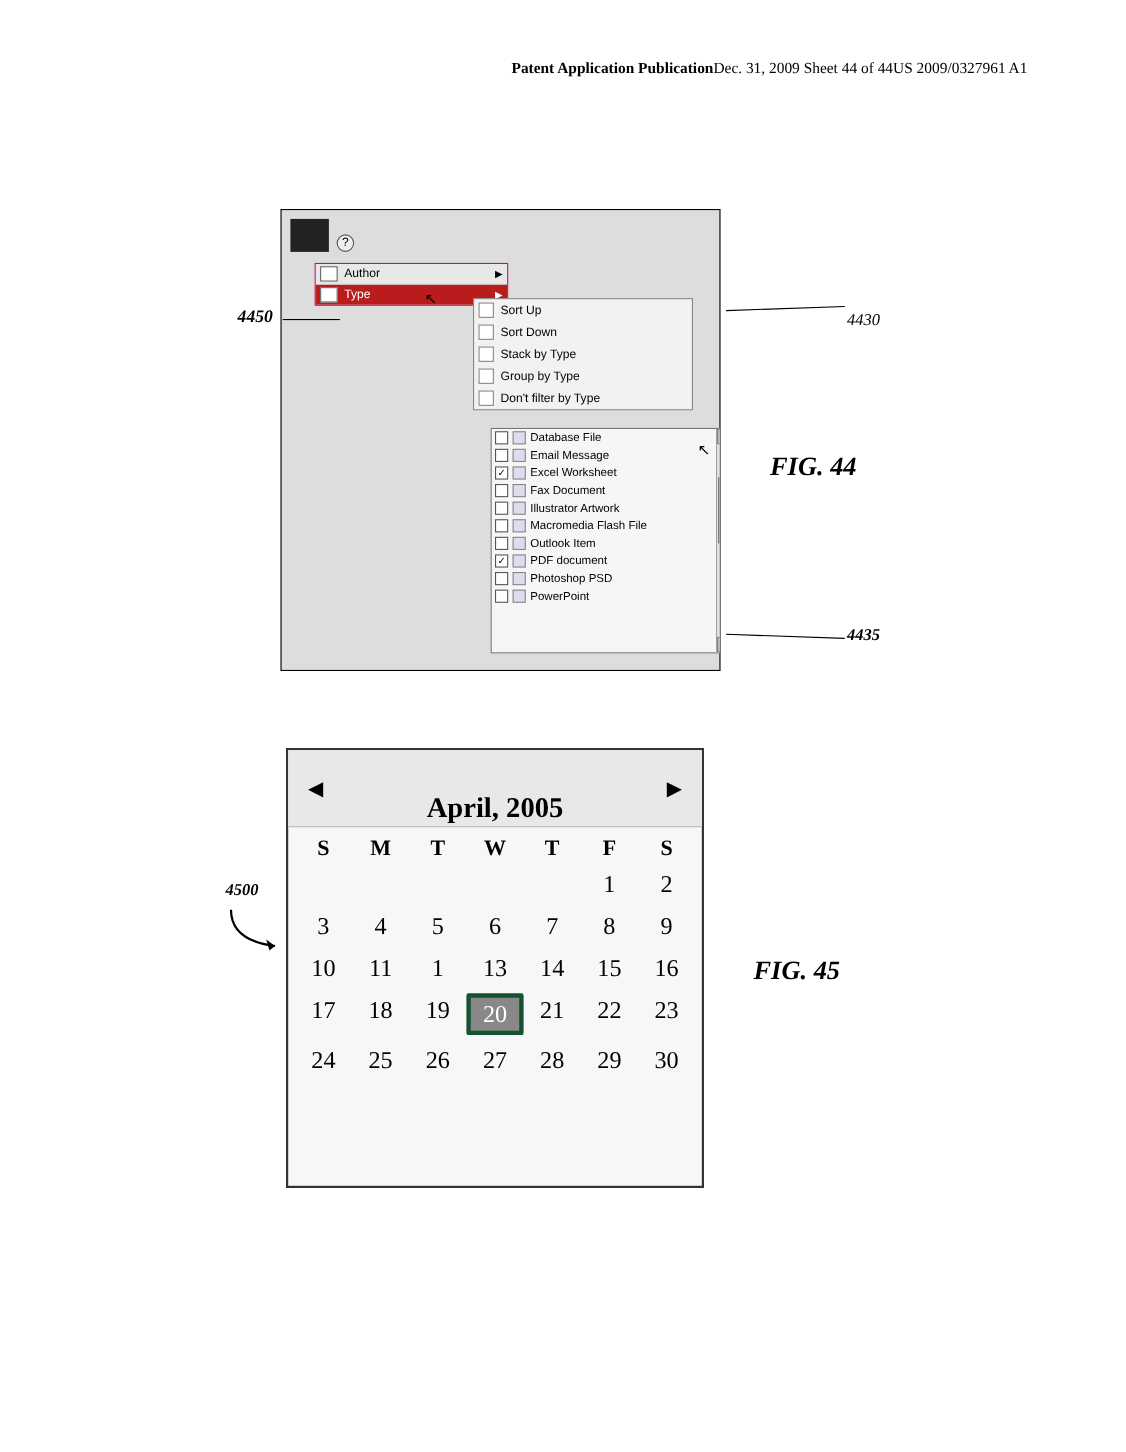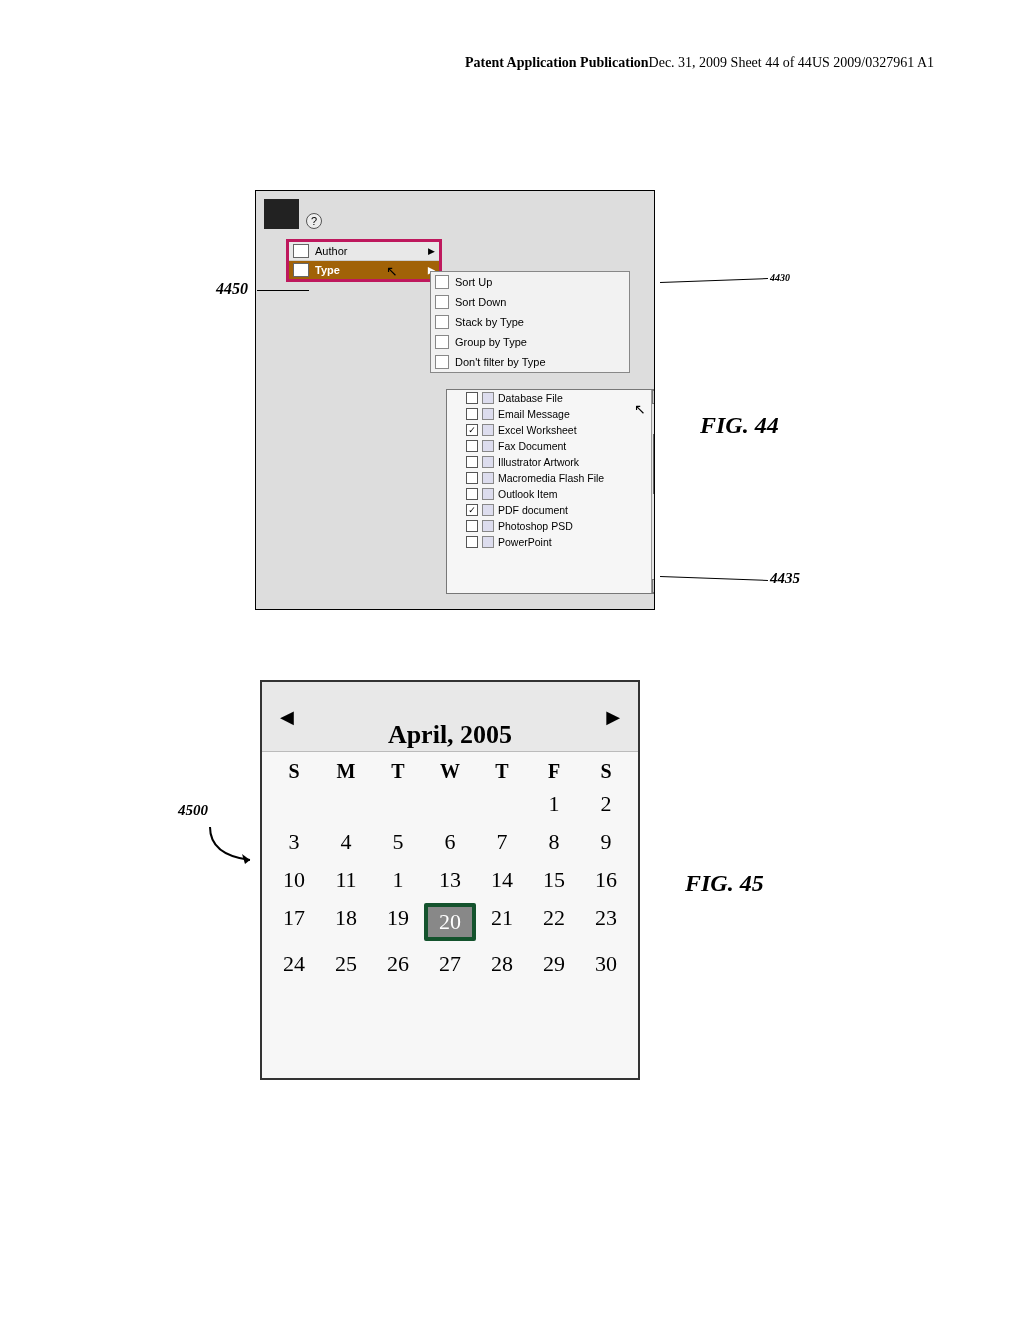--- a/index.html
+++ b/index.html
@@ -50,33 +50,33 @@
     border-radius: 50%;
     font-size: 11px;
     text-align: center;
     line-height: 14px;
     background: #eee;
   }
   .sort-menu {
     position: absolute;
     top: 48px;
     left: 30px;
-    width: 156px;
+    width: 176px;
     background: #e8e8e8;
-    border: 3px solid #be185d;
+    border: 1px solid #be185d;
     font-size: 11px;
   }
   .sort-menu .row {
     display: flex;
     align-items: center;
     padding: 2px 4px;
     border-bottom: 1px solid #ccc;
   }
   .sort-menu .row:last-child { border-bottom: none; }
-  .sort-menu .row.highlighted { background: #a16207; color: #fff; font-weight: bold; }
+  .sort-menu .row.highlighted { background: #b91c1c; color: #fff; }
   .sort-menu .row .icon-box {
     width: 16px; height: 14px;
     background: #fff;
     border: 1px solid #666;
     margin-right: 6px;
   }
   .sort-menu .row .arrow {
     margin-left: auto;
     font-size: 9px;
   }
@@ -113,21 +113,20 @@
     width: 220px;
     height: 205px;
     background: #f6f6f6;
     border: 1px solid #777;
     font-size: 10.5px;
     display: flex;
   }
   .filter-list .rows {
     flex: 1;
     overflow: hidden;
-    padding-left: 16px;
   }
   .filter-list .row {
     display: flex;
     align-items: center;
     padding: 2px 3px;
     white-space: nowrap;
   }
   .filter-list .row .chk {
     width: 12px; height: 12px;
     border: 1px solid #555;
@@ -190,25 +189,25 @@
     text-align: center;
   }
   .leader-4450 {
     position: absolute;
     top: 290px; left: 257px;
     width: 52px; height: 1px;
     background: #000;
   }
   .label-4430 {
     position: absolute;
-    top: 272px; left: 770px;
-    font-style: italic;
-    font-family: "Times New Roman", serif;
-    font-size: 10px;
-    font-weight: bold;
+    top: 283px; left: 770px;
+    font-style: italic;
+    font-family: "Times New Roman", serif;
+    font-size: 15px;
+    font-weight: normal;
   }
   .leader-4430 {
     position: absolute;
     top: 280px; left: 660px;
     width: 108px;
     border-top: 1px solid #000;
     transform: rotate(-2deg);
   }
   .label-fig44 {
     position: absolute;
@@ -283,21 +282,21 @@
   }
   .cal-grid .cell { padding: 2px 0; }
   .cal-grid .cell.selected {
     background: #888;
     color: #fff;
     border: 4px solid #14532d;
     border-radius: 2px;
   }
   .label-4500 {
     position: absolute;
-    top: 802px; left: 178px;
+    top: 802px; left: 205px;
     font-style: italic;
     font-family: "Times New Roman", serif;
     font-size: 15px;
     font-weight: bold;
   }
   .arrow-4500 {
     position: absolute;
     top: 825px; left: 205px;
     width: 50px; height: 40px;
   }

